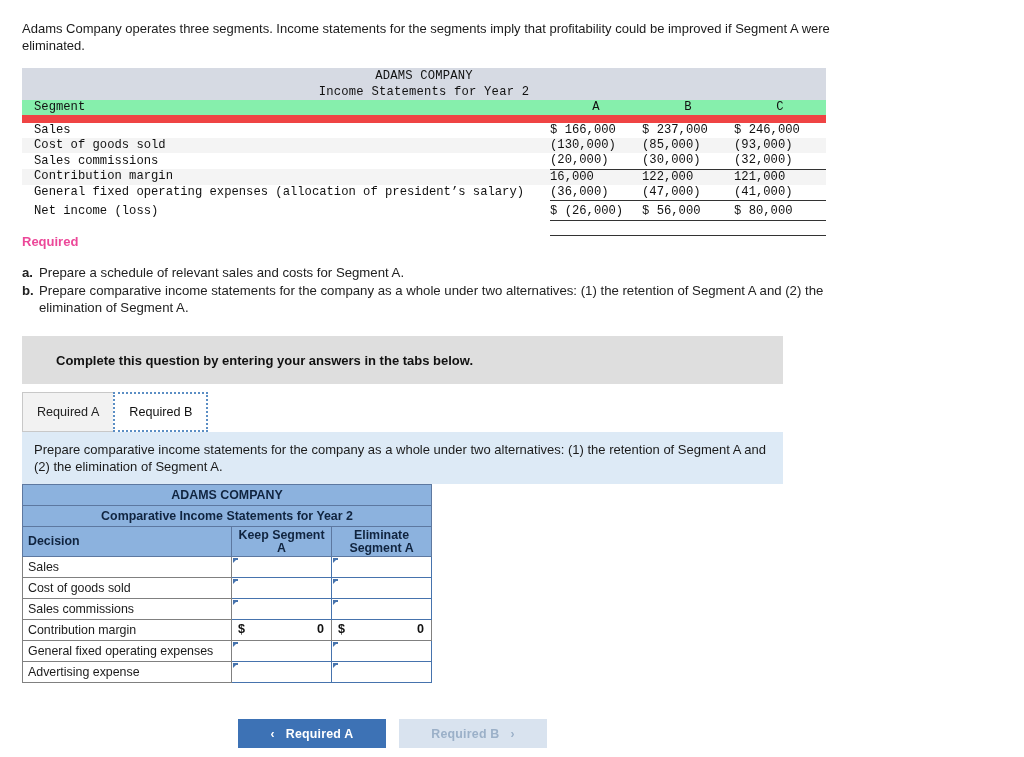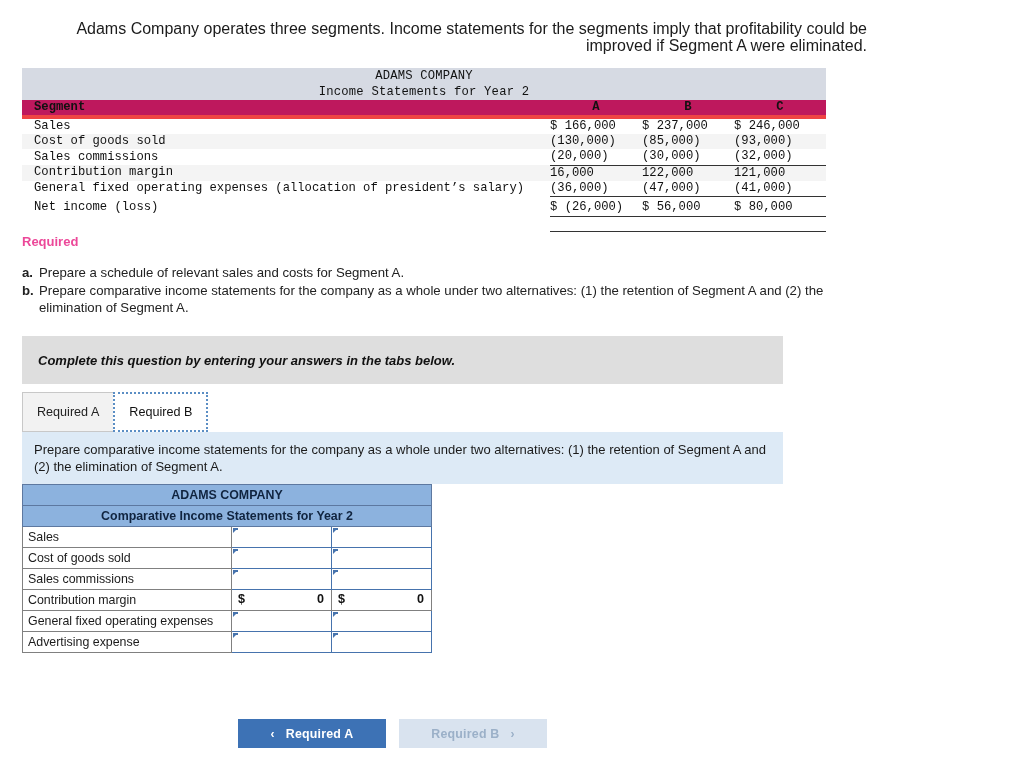--- a/index.html
+++ b/index.html
@@ -17,24 +17,23 @@
     color: #222222;
     -webkit-font-smoothing: antialiased;
   }
 
   
   #intro {
     position: absolute;
     left: 22px;
     top: 20px;
     width: 845px;
-    font-size: 16px;
+    font-size: 13px;
     line-height: 17px;
     color: #1b1b1b;
-    text-align: right;
   }
 
   
   #exhibit {
     position: absolute;
     left: 22px;
     top: 68px;
     width: 804px;
     font-family: "Liberation Mono", "DejaVu Sans Mono", monospace;
     font-size: 12.2px;
@@ -42,25 +41,24 @@
   }
   #exhibit table { border-collapse: collapse; width: 100%; table-layout: fixed; }
   #exhibit .ttl-row td {
     background: #d6dae3;
     text-align: center;
     padding: 1px 0 0 0;
     line-height: 15px;
     letter-spacing: .2px;
   }
   #exhibit .hdr-row td {
-    background: #be185d;
-    border-bottom: 4px solid #ef4444;
+    background: #86efac;
+    border-bottom: 8px solid #ef4444;
     line-height: 15px;
     padding: 0;
-    font-weight: bold;
   }
   #exhibit .hdr-row td.lbl { text-align: left; padding-left: 12px; }
   #exhibit .hdr-row td.col { text-align: center; }
   #exhibit td.lbl { text-align: left; padding-left: 12px; white-space: nowrap; }
   #exhibit td.num { text-align: left; padding-right: 9px; white-space: nowrap; }
   #exhibit tbody tr td { line-height: 15.2px; padding: 0; height: 15px; }
   #exhibit tr.zebra td { background: #f4f4f4; }
   #exhibit tr.topline td.num { border-top: 1px solid #333333; }
   #exhibit tr.netrow td { height: 20px; vertical-align: bottom; padding-bottom: 1px; }
   #exhibit tr.netrow td.num { border-top: 1px solid #333333; }
@@ -100,22 +98,21 @@
     width: 761px;
     height: 48px;
     background: #dedede;
     display: flex;
     align-items: center;
   }
   #banner .bt {
     font-size: 13px;
     font-weight: bold;
     color: #111111;
-    padding-left: 16px;
-    font-style: italic;
+    padding-left: 34px;
   }
 
   
   #tabstrip {
     position: absolute;
     left: 22px;
     top: 390px;
     width: 761px;
     height: 42px;
   }
@@ -368,20 +365,31 @@
       <col style="width:100px">
       <col style="width:100px">
     </colgroup>
     <tbody>
       <tr>
         <td class="bluehdr" colspan="3">ADAMS COMPANY</td>
       </tr>
       <tr>
         <td class="bluehdr" colspan="3">Comparative Income Statements for Year 2</td>
       </tr>
+      <tr>
+        <td class="bluehdr left two">Decision</td>
+        <td class="bluehdr two">
+          <span>Keep Segment</span><br>
+          <span>A</span>
+        </td>
+        <td class="bluehdr two">
+          <span>Eliminate</span><br>
+          <span>Segment A</span>
+        </td>
+      </tr>
 
       <tr>
         <td class="rowlabel">Sales</td>
         <td class="incell"></td>
         <td class="incell"></td>
       </tr>
       <tr>
         <td class="rowlabel">Cost of goods sold</td>
         <td class="incell"></td>
         <td class="incell"></td>

